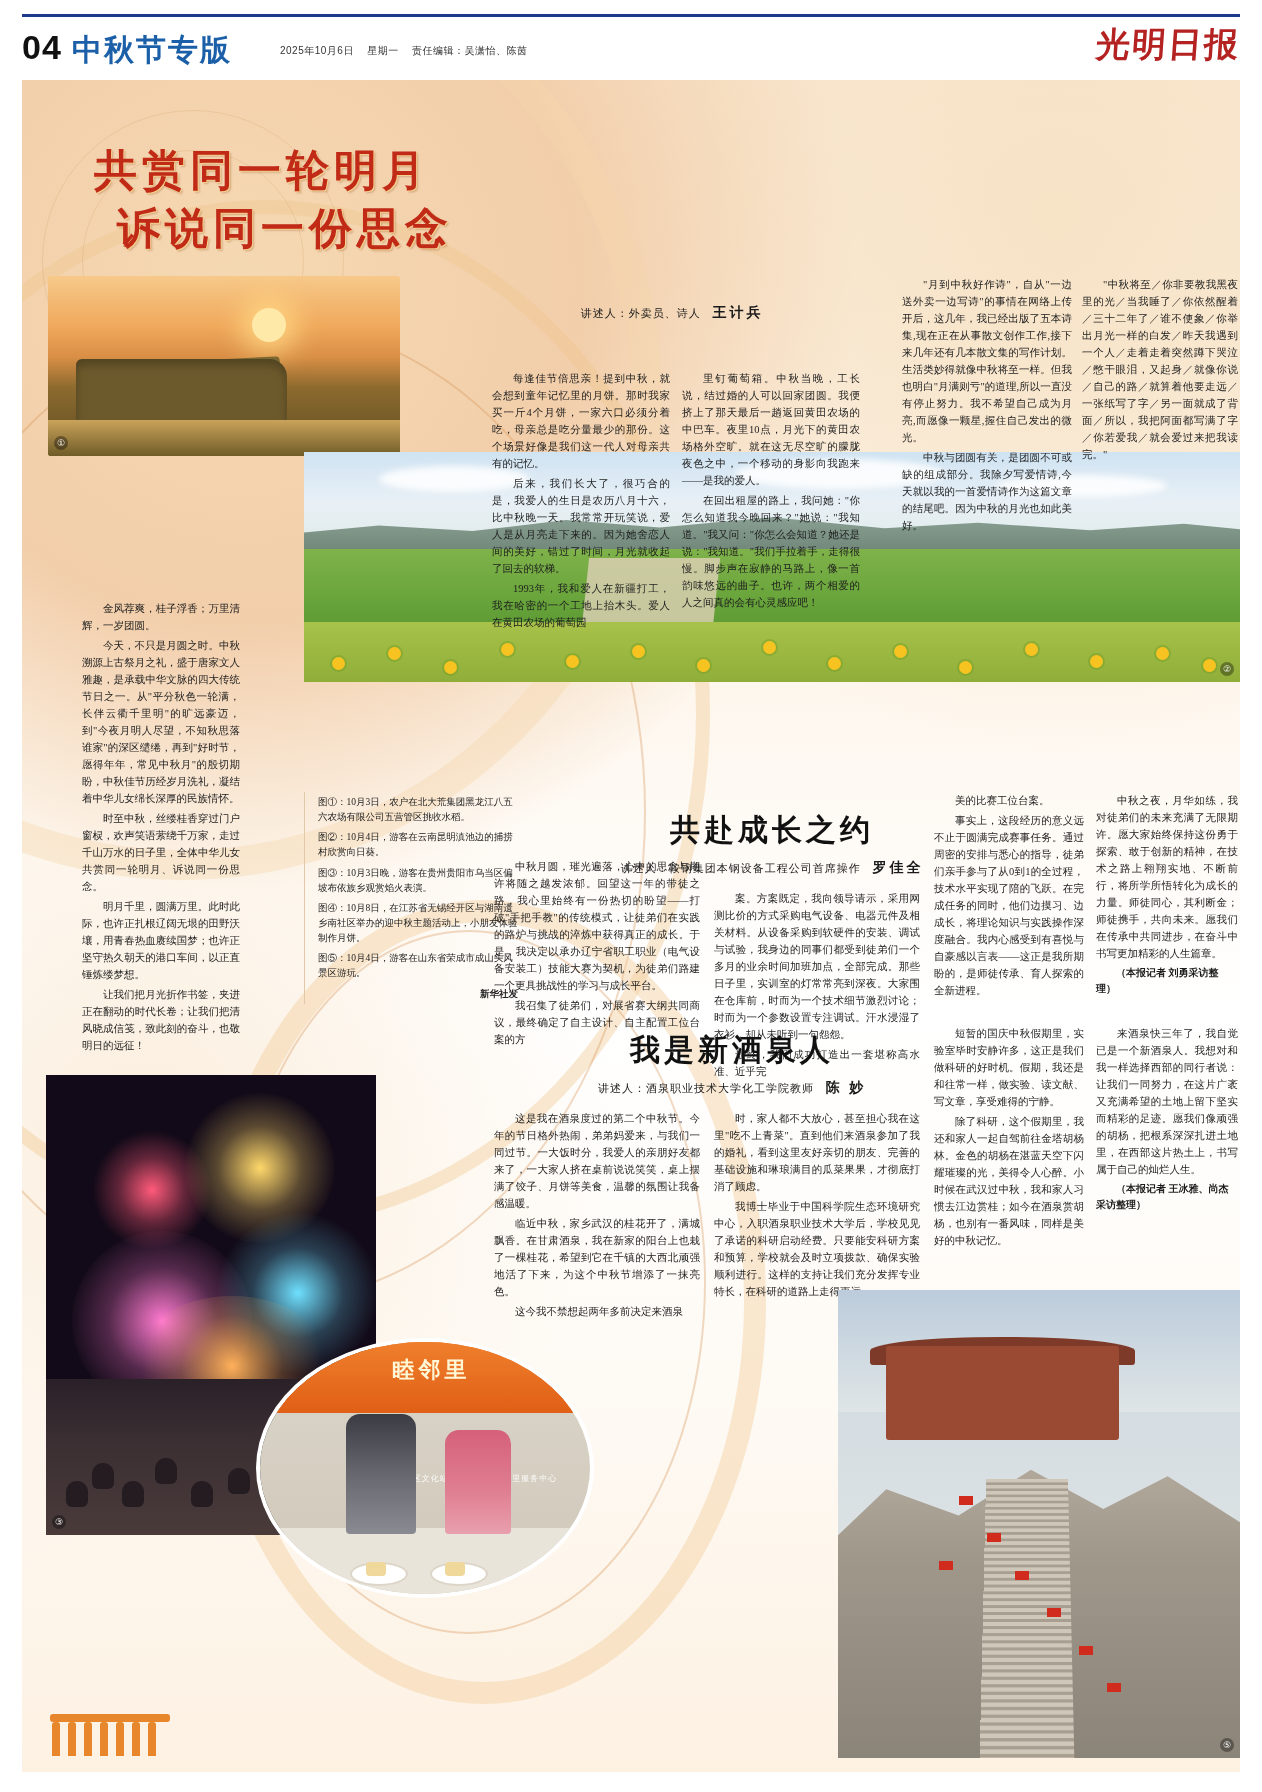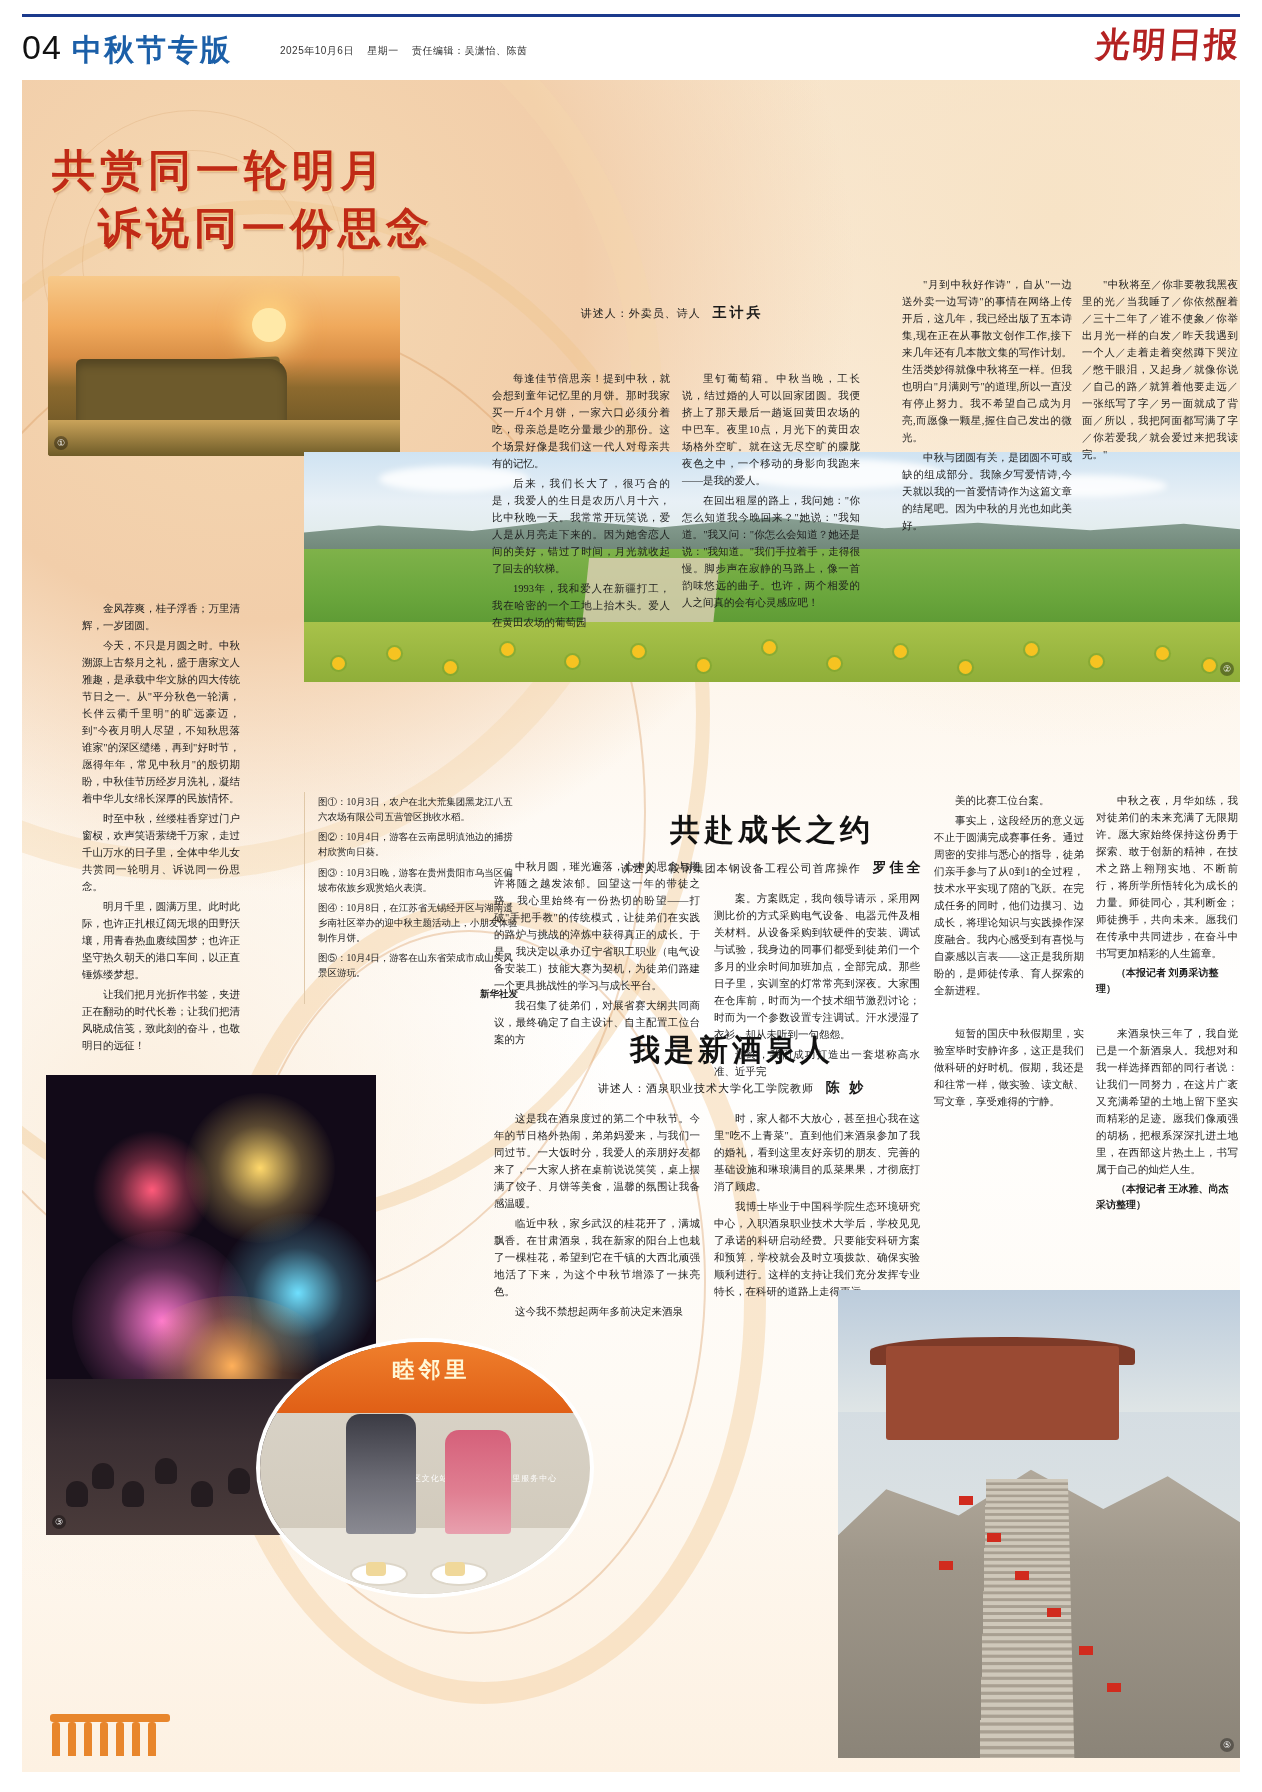--- a/index.html
+++ b/index.html
@@ -9,21 +9,21 @@
     font-family:"Liberation Serif","DejaVu Serif",serif;
     color:#1a1a1a;
     overflow:hidden;
     position:relative;
   }
   .page{position:relative;width:1262px;height:1792px;overflow:hidden;background:#fff;}
 
   
   .top-rule{position:absolute;left:22px;top:14px;width:1218px;height:3px;background:#1b3a8c;}
   .masthead{position:absolute;left:22px;top:26px;width:1218px;height:48px;}
-  .page-no{position:absolute;left:0;top:2px;font-size:34px;font-weight:400;letter-spacing:1px;color:#111;font-family:"Liberation Sans",sans-serif;}
+  .page-no{position:absolute;left:0;top:2px;font-size:34px;font-weight:700;letter-spacing:1px;color:#111;font-family:"Liberation Sans",sans-serif;}
   .section-title{position:absolute;left:50px;top:4px;font-size:30px;font-weight:bold;color:#1b5fa8;letter-spacing:2px;font-family:"Liberation Serif",serif;}
   .mast-meta{position:absolute;left:258px;top:18px;font-size:10px;color:#333;font-family:"Liberation Sans",sans-serif;letter-spacing:.5px;}
   .mast-meta span{margin-right:10px;}
   .logo{position:absolute;right:0;top:-4px;width:180px;height:46px;display:flex;align-items:center;justify-content:flex-end;}
   .logo-text{font-size:34px;font-weight:bold;color:#b42222;letter-spacing:2px;font-family:"Liberation Serif",serif;transform:skewX(-4deg);}
 
   
   .canvas{position:absolute;left:22px;top:80px;width:1218px;height:1692px;overflow:hidden;
     background:
       radial-gradient(ellipse 70% 50% at 18% 12%, #f5d9b2 0%, #f2ceaa 40%, rgba(242,206,170,0) 72%),
@@ -31,21 +31,21 @@
       radial-gradient(ellipse 55% 40% at 10% 62%, #fbeedd 0%, rgba(251,238,221,0) 70%),
       linear-gradient(180deg,#f8e6cf 0%, #fdf4e8 30%, #ffffff 55%, #fefaf4 78%, #fdf1e2 100%);
   }
   
   .swirl{position:absolute;border-radius:50%;border:1px solid rgba(200,140,80,.20);}
   .arcband{position:absolute;border-radius:50%;border:14px solid rgba(238,196,140,.38);}
   .arcband2{position:absolute;border-radius:50%;border:30px solid rgba(246,216,172,.40);}
   .arcthin{position:absolute;border-radius:50%;border:2px solid rgba(214,150,90,.35);}
 
   
-  .headline{position:absolute;left:30px;top:62px;width:420px;}
+  .headline{position:absolute;left:30px;top:62px;width:420px;text-align:center;}
   .hl1,.hl2{font-size:43px;font-weight:bold;color:#c02a16;letter-spacing:5px;line-height:1.35;
     text-shadow:1px 1px 0 #f6cf8b, 2px 2px 2px rgba(120,40,0,.25);font-family:"Liberation Serif",serif;}
   .hl2{margin-left:46px;}
 
   
   .photo1{position:absolute;left:26px;top:196px;width:352px;height:180px;border-radius:3px;overflow:hidden;
     background:linear-gradient(180deg,#f7c98a 0%,#f0a95c 28%,#d98f46 45%,#8d6a2e 62%,#5d4d22 100%);}
   .p1-sun{position:absolute;left:58%;top:18%;width:34px;height:34px;border-radius:50%;background:#ffe9a8;box-shadow:0 0 26px 12px rgba(255,214,130,.85);}
   .p1-machine{position:absolute;left:8%;bottom:16%;width:60%;height:38%;background:#6d5a2c;border-radius:6px 18px 4px 4px;box-shadow:inset 0 6px 10px rgba(0,0,0,.25);}
   .p1-arm{position:absolute;left:14%;bottom:44%;width:52%;height:9%;background:#7a6731;border-radius:4px;transform:rotate(-3deg);}
@@ -281,20 +281,21 @@
       <p>这是我在酒泉度过的第二个中秋节。今年的节日格外热闹，弟弟妈爱来，与我们一同过节。一大饭时分，我爱人的亲朋好友都来了，一大家人挤在桌前说说笑笑，桌上摆满了饺子、月饼等美食，温馨的氛围让我备感温暖。</p>
       <p>临近中秋，家乡武汉的桂花开了，满城飘香。在甘肃酒泉，我在新家的阳台上也栽了一棵桂花，希望到它在千镇的大西北顽强地活了下来，为这个中秋节增添了一抹亮色。</p>
       <p>这今我不禁想起两年多前决定来酒泉</p>
     </div>
     <div class="a3-c2 col-text">
       <p>时，家人都不大放心，甚至担心我在这里"吃不上青菜"。直到他们来酒泉参加了我的婚礼，看到这里友好亲切的朋友、完善的基础设施和琳琅满目的瓜菜果果，才彻底打消了顾虑。</p>
       <p>我博士毕业于中国科学院生态环境研究中心，入职酒泉职业技术大学后，学校见见了承诺的科研启动经费。只要能安科研方案和预算，学校就会及时立项拨款、确保实验顺利进行。这样的支持让我们充分发挥专业特长，在科研的道路上走得更远。</p>
     </div>
     <div class="a3-c3 col-text">
       <p>短暂的国庆中秋假期里，实验室毕时安静许多，这正是我们做科研的好时机。假期，我还是和往常一样，做实验、读文献、写文章，享受难得的宁静。</p>
+      <p>除了科研，这个假期里，我还和家人一起自驾前往金塔胡杨林。金色的胡杨在湛蓝天空下闪耀璀璨的光，美得令人心醉。小时候在武汉过中秋，我和家人习惯去江边赏桂；如今在酒泉赏胡杨，也别有一番风味，同样是美好的中秋记忆。</p>
     </div>
     <div class="a3-c4 col-text">
       <p>来酒泉快三年了，我自觉已是一个新酒泉人。我想对和我一样选择西部的同行者说：让我们一同努力，在这片广袤又充满希望的土地上留下坚实而精彩的足迹。愿我们像顽强的胡杨，把根系深深扎进土地里，在西部这片热土上，书写属于自己的灿烂人生。</p>
       <p class="rep">（本报记者 王冰雅、尚杰采访整理）</p>
     </div>
 
     <div class="photo3">
       <div class="fw" style="left:14%;top:12%;width:120px;height:120px;background:radial-gradient(circle,#ff5a7a 0%,rgba(255,90,122,.35) 38%,rgba(255,90,122,0) 70%);"></div>
       <div class="fw" style="left:42%;top:4%;width:150px;height:150px;background:radial-gradient(circle,#ffd86b 0%,rgba(255,216,107,.3) 40%,rgba(255,216,107,0) 72%);"></div>
       <div class="fw" style="left:8%;top:34%;width:180px;height:180px;background:radial-gradient(circle,#ff7ad0 0%,rgba(255,122,208,.28) 42%,rgba(255,122,208,0) 74%);"></div>

